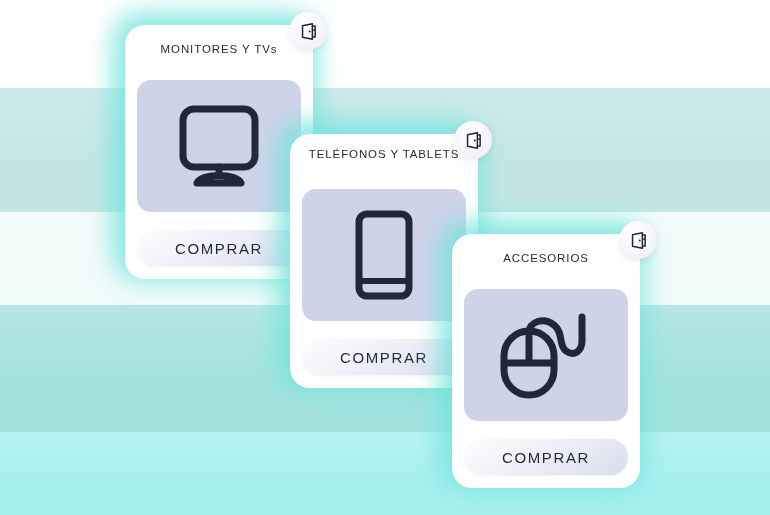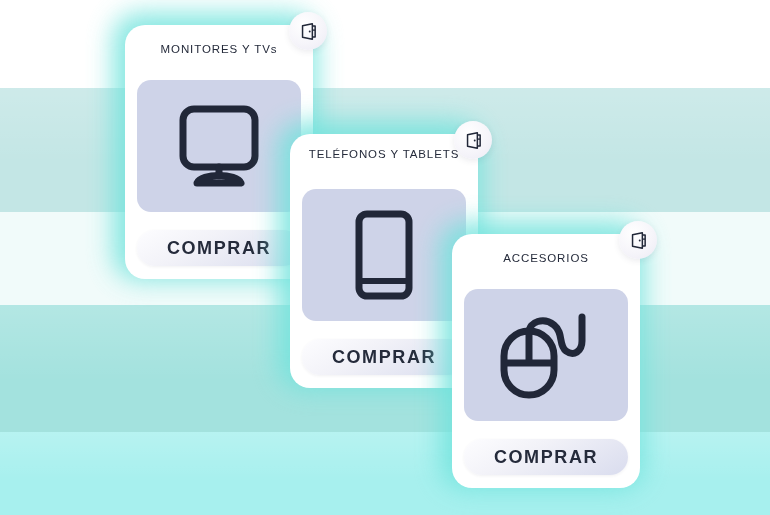--- a/index.html
+++ b/index.html
@@ -66,23 +66,23 @@
   .icon-tile svg { display:block; }
 
   .buy-button {
     position:absolute;
     border-radius:999px;
     background:linear-gradient(150deg,#fdfdff 0%, #f2f2f8 38%, #d9dcee 100%);
     display:flex;
     align-items:center;
     justify-content:center;
     color:#252b3b;
-    font-size:18px;
+    font-size:15px;
     letter-spacing:1.6px;
-    font-weight:700;
+    font-weight:400;
     cursor:pointer;
     box-shadow:0 1px 3px rgba(60,60,90,.07);
   }
 
   
   .badge {
     position:absolute;
     width:38px; height:38px;
     border-radius:50%;
     background:radial-gradient(circle at 38% 32%, #ffffff 0%, #f6f5fa 55%, #eceaf4 100%);

